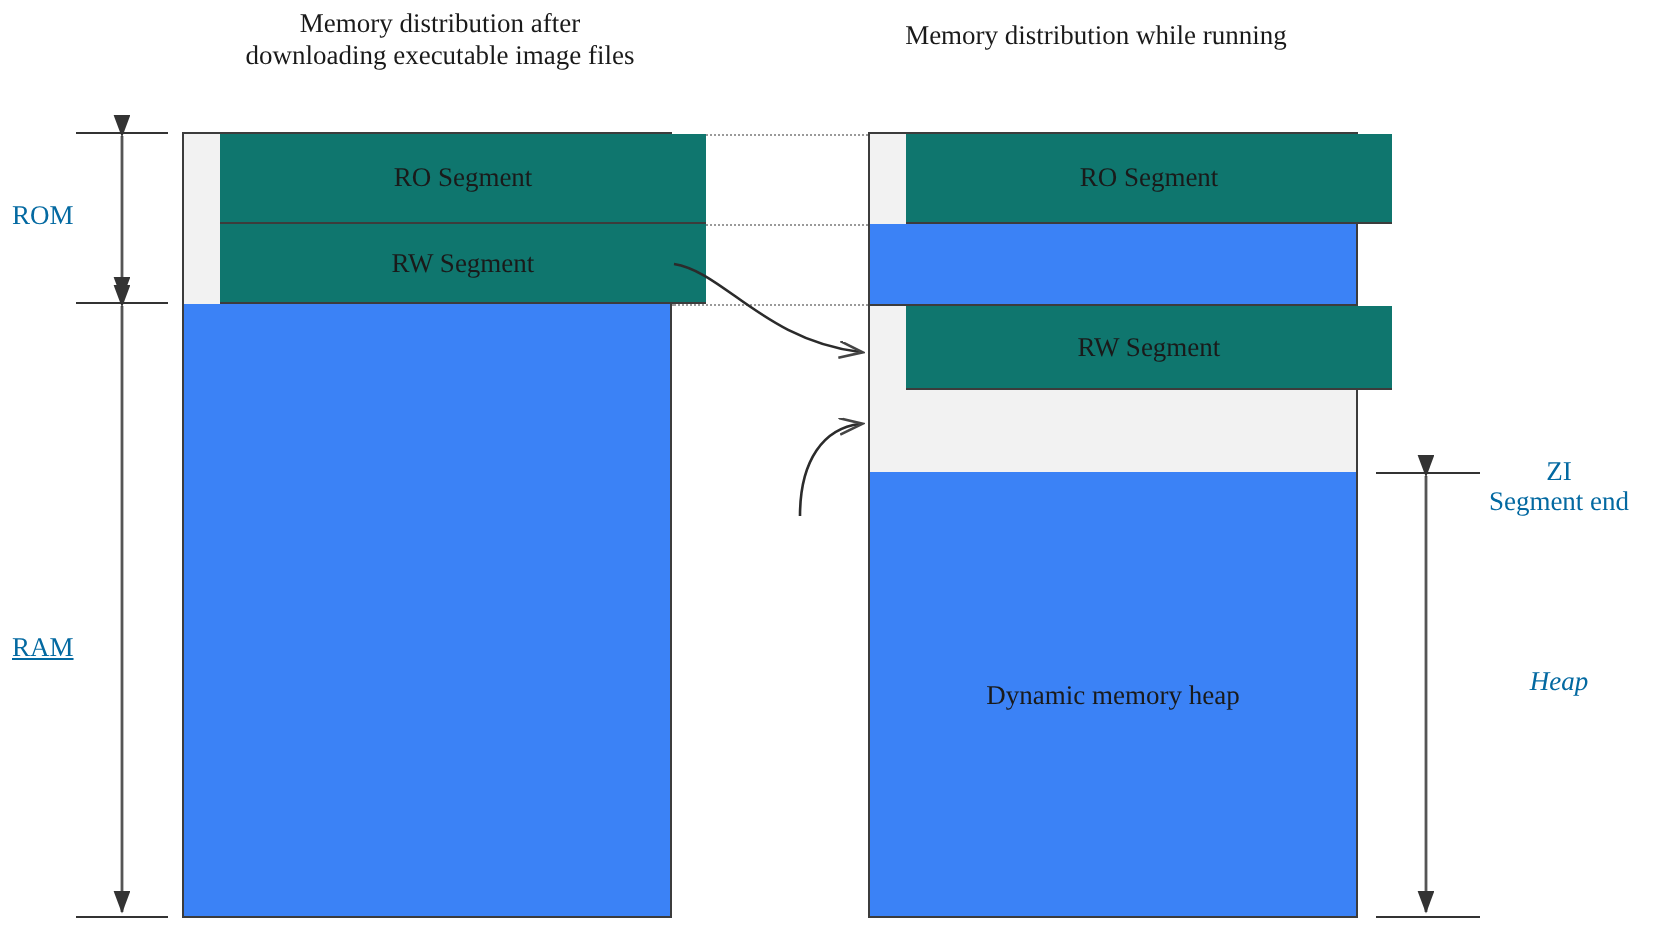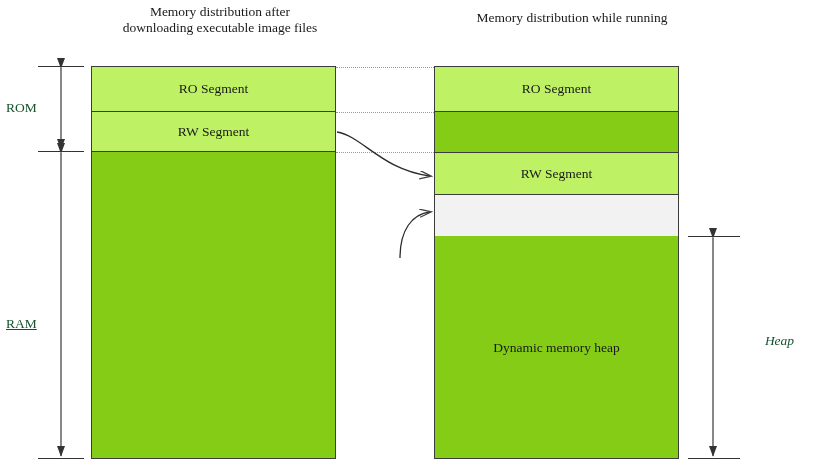--- a/index.html
+++ b/index.html
@@ -9,53 +9,53 @@
     color:#000000;
   }
   .stage{position:absolute;left:0;top:0;width:829px;height:366px;}
 
   
   .title{
     position:absolute;text-align:center;font-size:13.5px;line-height:16px;
     color:#1a1a1a;white-space:pre-line;
   }
   #title-left{left:120px;top:4px;width:200px;}
-  #title-right{left:472px;top:10px;width:200px;}
+  #title-right{left:448px;top:10px;width:200px;}
 
   
   .mem-box{
     position:absolute;border:1.5px solid #3c3c3c;box-sizing:border-box;
     background:#f2f2f2;
   }
   #box-left{left:91px;top:66px;width:245px;height:393px;}
   #box-right{left:434px;top:66px;width:245px;height:393px;}
 
   .seg{
     position:absolute;left:0;width:100%;box-sizing:border-box;
     display:flex;align-items:center;justify-content:center;
     font-size:13.5px;color:#1a1a1a;
   }
-  .seg-fill{background:#bef264;}
-  .seg-empty{background:#84cc16;}
+  .seg-fill{background:#0f766e;margin-left:18px;}
+  .seg-empty{background:#3b82f6;}
   .seg-line-b{border-bottom:1.5px solid #3c3c3c;}
 
   .heap-label{
     position:absolute;left:0;width:100%;
     text-align:center;font-size:13.5px;color:#1a1a1a;
   }
 
   
   .dotted{
     position:absolute;height:0;border-top:1px dotted #9a9a9a;
   }
 
   
   .tick{position:absolute;height:0;border-top:1.4px solid #333;}
   .axis-label{
-    position:absolute;font-size:13.5px;color:#14532d;text-align:left;
+    position:absolute;font-size:13.5px;color:#0369a1;text-align:left;
     white-space:pre-line;line-height:15px;
   }
 
   svg.overlay{position:absolute;left:0;top:0;width:829px;height:464px;
     pointer-events:none;overflow:visible;}
 </style>
 </head>
 <body>
 
 <div class="stage">
@@ -94,20 +94,22 @@
   <div class="tick" style="left:38px;top:66px;width:46px;"></div>
   <div class="tick" style="left:38px;top:151px;width:46px;"></div>
   <div class="tick" style="left:38px;top:458px;width:46px;"></div>
 
   <div class="axis-label" style="left:6px;top:100px;">ROM</div>
   <div class="axis-label" style="left:6px;top:316px;text-decoration:underline;">RAM</div>
 
   <div class="tick" style="left:688px;top:236px;width:52px;"></div>
   <div class="tick" style="left:688px;top:458px;width:52px;"></div>
 
+  <div class="axis-label" style="left:730px;top:228px;width:99px;text-align:center;">ZI
+Segment end</div>
   <div class="axis-label" style="left:730px;top:333px;width:99px;text-align:center;font-style:italic;">Heap</div>
 
   <svg class="overlay" viewBox="0 0 829 464">
     <defs>
       <marker id="ah" markerWidth="9" markerHeight="9" refX="7.5" refY="3" orient="auto" markerUnits="strokeWidth">
         <path d="M0,0 L8,3 L0,6 z" fill="#333333"></path>
       </marker>
       <marker id="ah-open" markerWidth="10" markerHeight="10" refX="8" refY="3.2" orient="auto" markerUnits="strokeWidth">
         <path d="M0,0 L9,3.2 L0,6.4" fill="none" stroke="#444" stroke-width="1"></path>
       </marker>

